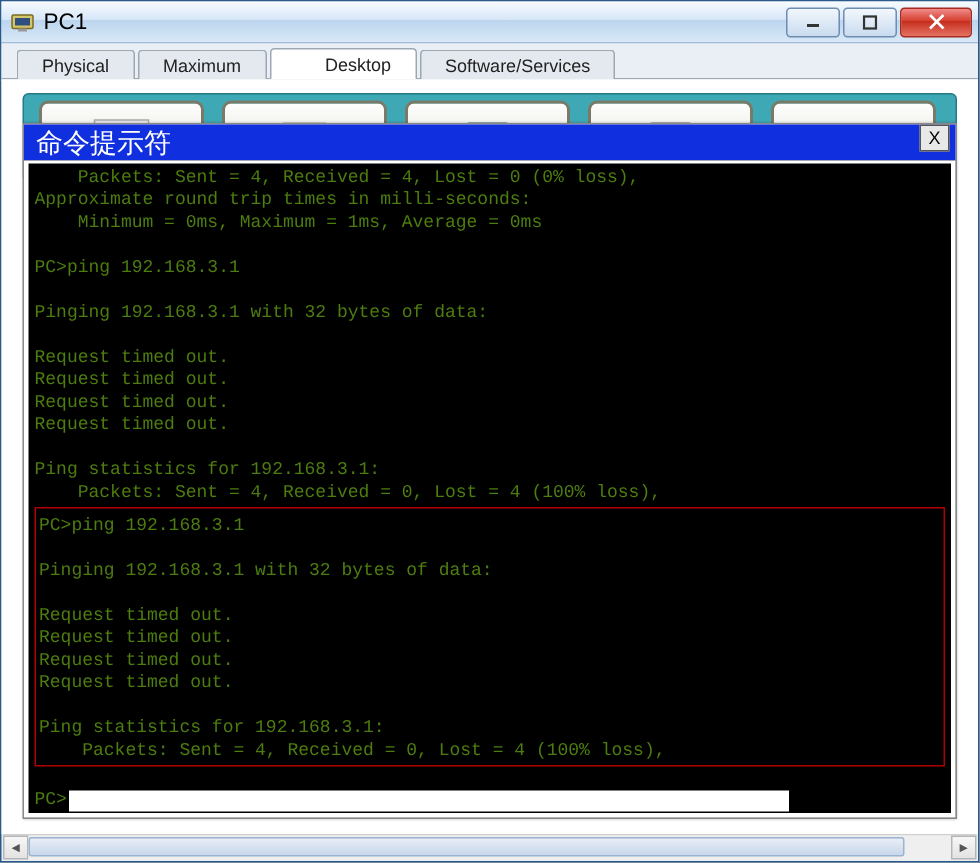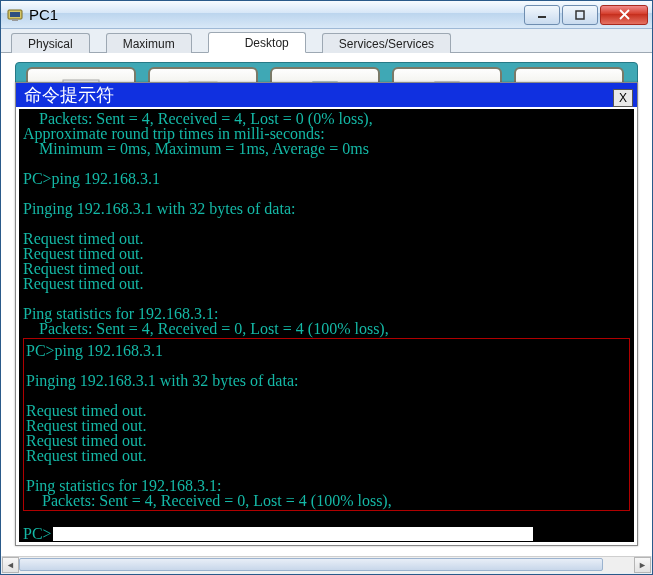--- a/index.html
+++ b/index.html
@@ -62,21 +62,21 @@
     background: #e9eff5;
     border-bottom: 1px solid #9da8b3;
   }
   .tab {
     padding: 3px 16px 2px;
     font-size: 12px;
     border: 1px solid #9da8b3;
     border-bottom: none;
     border-radius: 3px 3px 0 0;
     background: #e4e9ef;
-    margin-right: 16px;
+    margin-right: 2px;
     cursor: pointer;
     position: relative;
     top: 1px;
     color: #222;
   }
   .tab.active {
     background: #fff;
     top: 1px;
     border-bottom: 1px solid #fff;
     padding-left: 36px;
@@ -118,21 +118,21 @@
     display: flex;
     flex-direction: column;
     box-shadow: 0 0 2px rgba(0,0,0,.3);
   }
   .cmd-titlebar {
     height: 24px;
     background: #1030e0;
     color: #fff;
     font-size: 18px;
     font-family: "SimSun","NSimSun",serif;
-    display: flex; align-items: flex-end;
+    display: flex; align-items: flex-start;
     padding: 0 4px 0 8px;
   }
   .cmd-titlebar .t { flex: 1; }
   .cmd-close {
     width: 20px; height: 18px;
     background: #e8e8e8;
     color: #000;
     border: 1px solid #555;
     font-size: 12px;
     font-family: Tahoma, sans-serif;
@@ -142,23 +142,23 @@
   .terminal {
     flex: 1;
     background: #000;
     border: 3px solid #fff;
     border-top: 2px solid #fff;
     overflow: hidden;
     position: relative;
     padding: 2px 4px 4px 4px;
   }
   .term-inner {
-    color: #14b8a6;
-    font-family: Liberation Serif, serif;
-    font-size: 16px;
+    color: #4d7c0f;
+    font-family: Liberation Mono, monospace;
+    font-size: 12px;
     line-height: 15px;
     white-space: pre;
   }
   .highlight-box {
     border: 1px solid #b00000;
     margin-top: 2px;
     padding: 4px 2px 2px 2px;
   }
   .prompt-line { display: flex; align-items: center; }
   .cursor {
@@ -224,21 +224,21 @@
             <line x1="10" y1="1" x2="1" y2="10" stroke="#fff" stroke-width="1.8"></line>
           </svg>
       </div>
     </div>
   </div>
 
   <div class="tabs">
     <div class="tab">Physical</div>
     <div class="tab">Maximum</div>
     <div class="tab active">Desktop</div>
-    <div class="tab">Services/Services</div>
+    <div class="tab">Software/Services</div>
   </div>
 
   <div class="tabpanel">
 
     <div class="desktop-bg">
       <div class="desktop-card">
         <svg width="40" height="30">
             <rect x="2" y="2" width="36" height="22" fill="#e8e8f2" stroke="#888"></rect>
             <line x1="10" y1="8" x2="30" y2="8" stroke="#aaa"></line>
             <line x1="10" y1="14" x2="30" y2="14" stroke="#aaa"></line>

